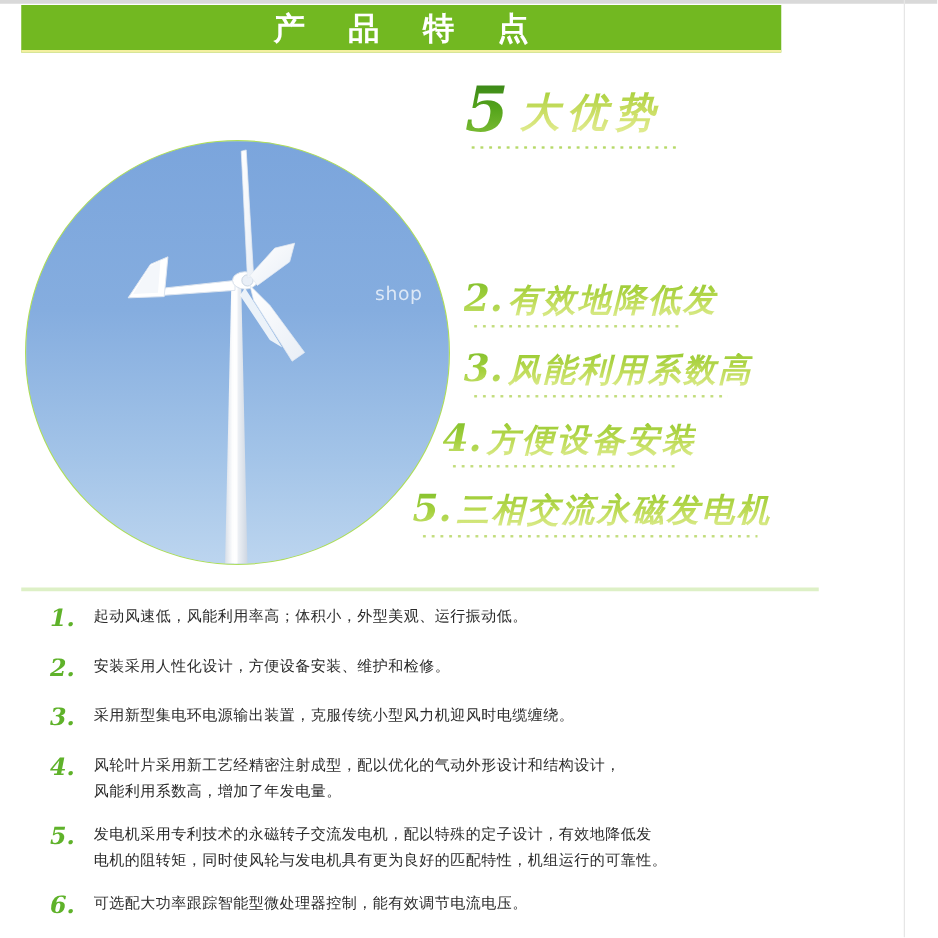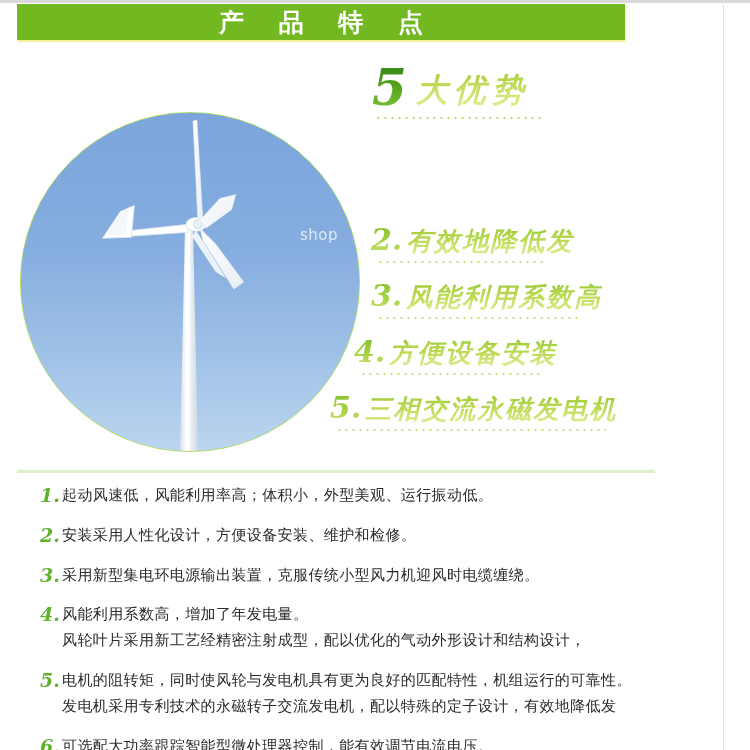--- a/index.html
+++ b/index.html
@@ -197,26 +197,27 @@
     font-weight: bold;
     font-style: italic;
     font-family: "DejaVu Serif", "Liberation Serif", serif;
     color: #5fb22a;
     line-height: 1.35;
   }
   .feat-body {
     flex: 1 1 auto;
   }
   .feat-line {
-    font-size: 15px;
+    font-size: 12px;
     color: #2b2b2b;
-    font-family: Liberation Serif, serif;
+    font-family: Liberation Sans, sans-serif;
     line-height: 1.72;
     letter-spacing: 0.4px;
     white-space: nowrap;
+    margin-left: 13px;
   }
 </style>
 </head>
 <body>
 
 <div id="page">
 
   <div class="page-topstrip"></div>
   <div class="page-edge"></div>
 
@@ -316,30 +317,30 @@
     <div class="feat-row">
       <div class="feat-num">3.</div>
       <div class="feat-body">
         <div class="feat-line">采用新型集电环电源输出装置，克服传统小型风力机迎风时电缆缠绕。</div>
       </div>
     </div>
 
     <div class="feat-row">
       <div class="feat-num">4.</div>
       <div class="feat-body">
+        <div class="feat-line">风轮叶片采用新工艺经精密注射成型，配以优化的气动外形设计和结构设计，</div>
         <div class="feat-line">风能利用系数高，增加了年发电量。</div>
-        <div class="feat-line">风轮叶片采用新工艺经精密注射成型，配以优化的气动外形设计和结构设计，</div>
       </div>
     </div>
 
     <div class="feat-row">
       <div class="feat-num">5.</div>
       <div class="feat-body">
+        <div class="feat-line">发电机采用专利技术的永磁转子交流发电机，配以特殊的定子设计，有效地降低发</div>
         <div class="feat-line">电机的阻转矩，同时使风轮与发电机具有更为良好的匹配特性，机组运行的可靠性。</div>
-        <div class="feat-line">发电机采用专利技术的永磁转子交流发电机，配以特殊的定子设计，有效地降低发</div>
       </div>
     </div>
 
     <div class="feat-row">
       <div class="feat-num">6.</div>
       <div class="feat-body">
         <div class="feat-line">可选配大功率跟踪智能型微处理器控制，能有效调节电流电压。</div>
       </div>
     </div>
 

